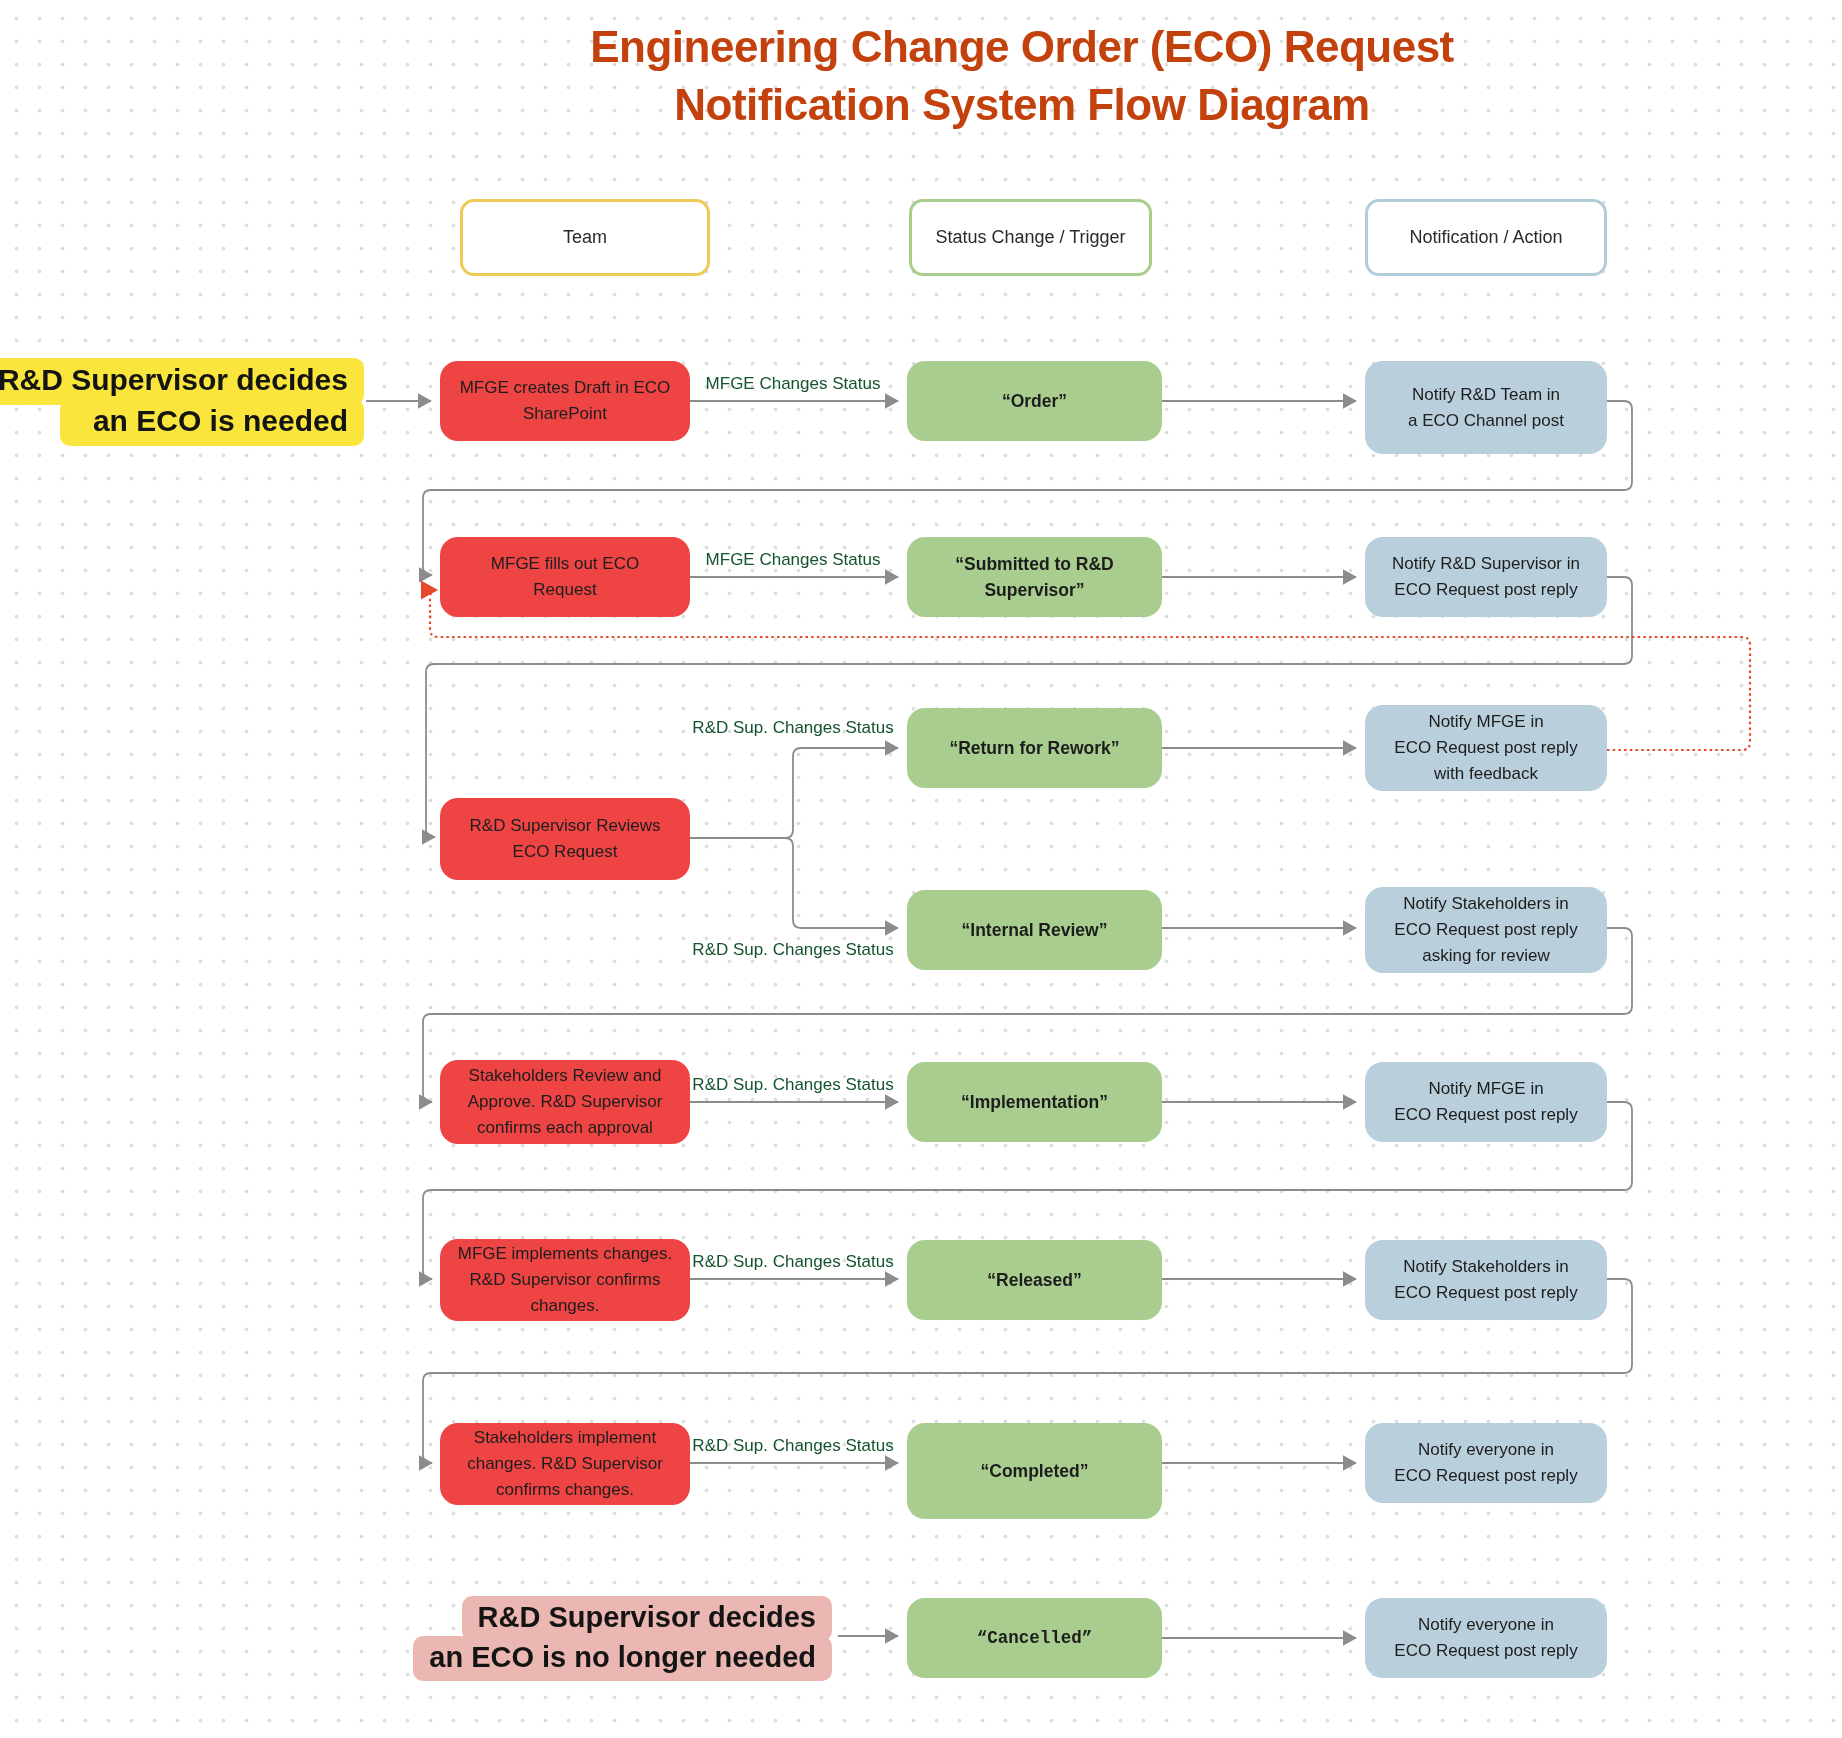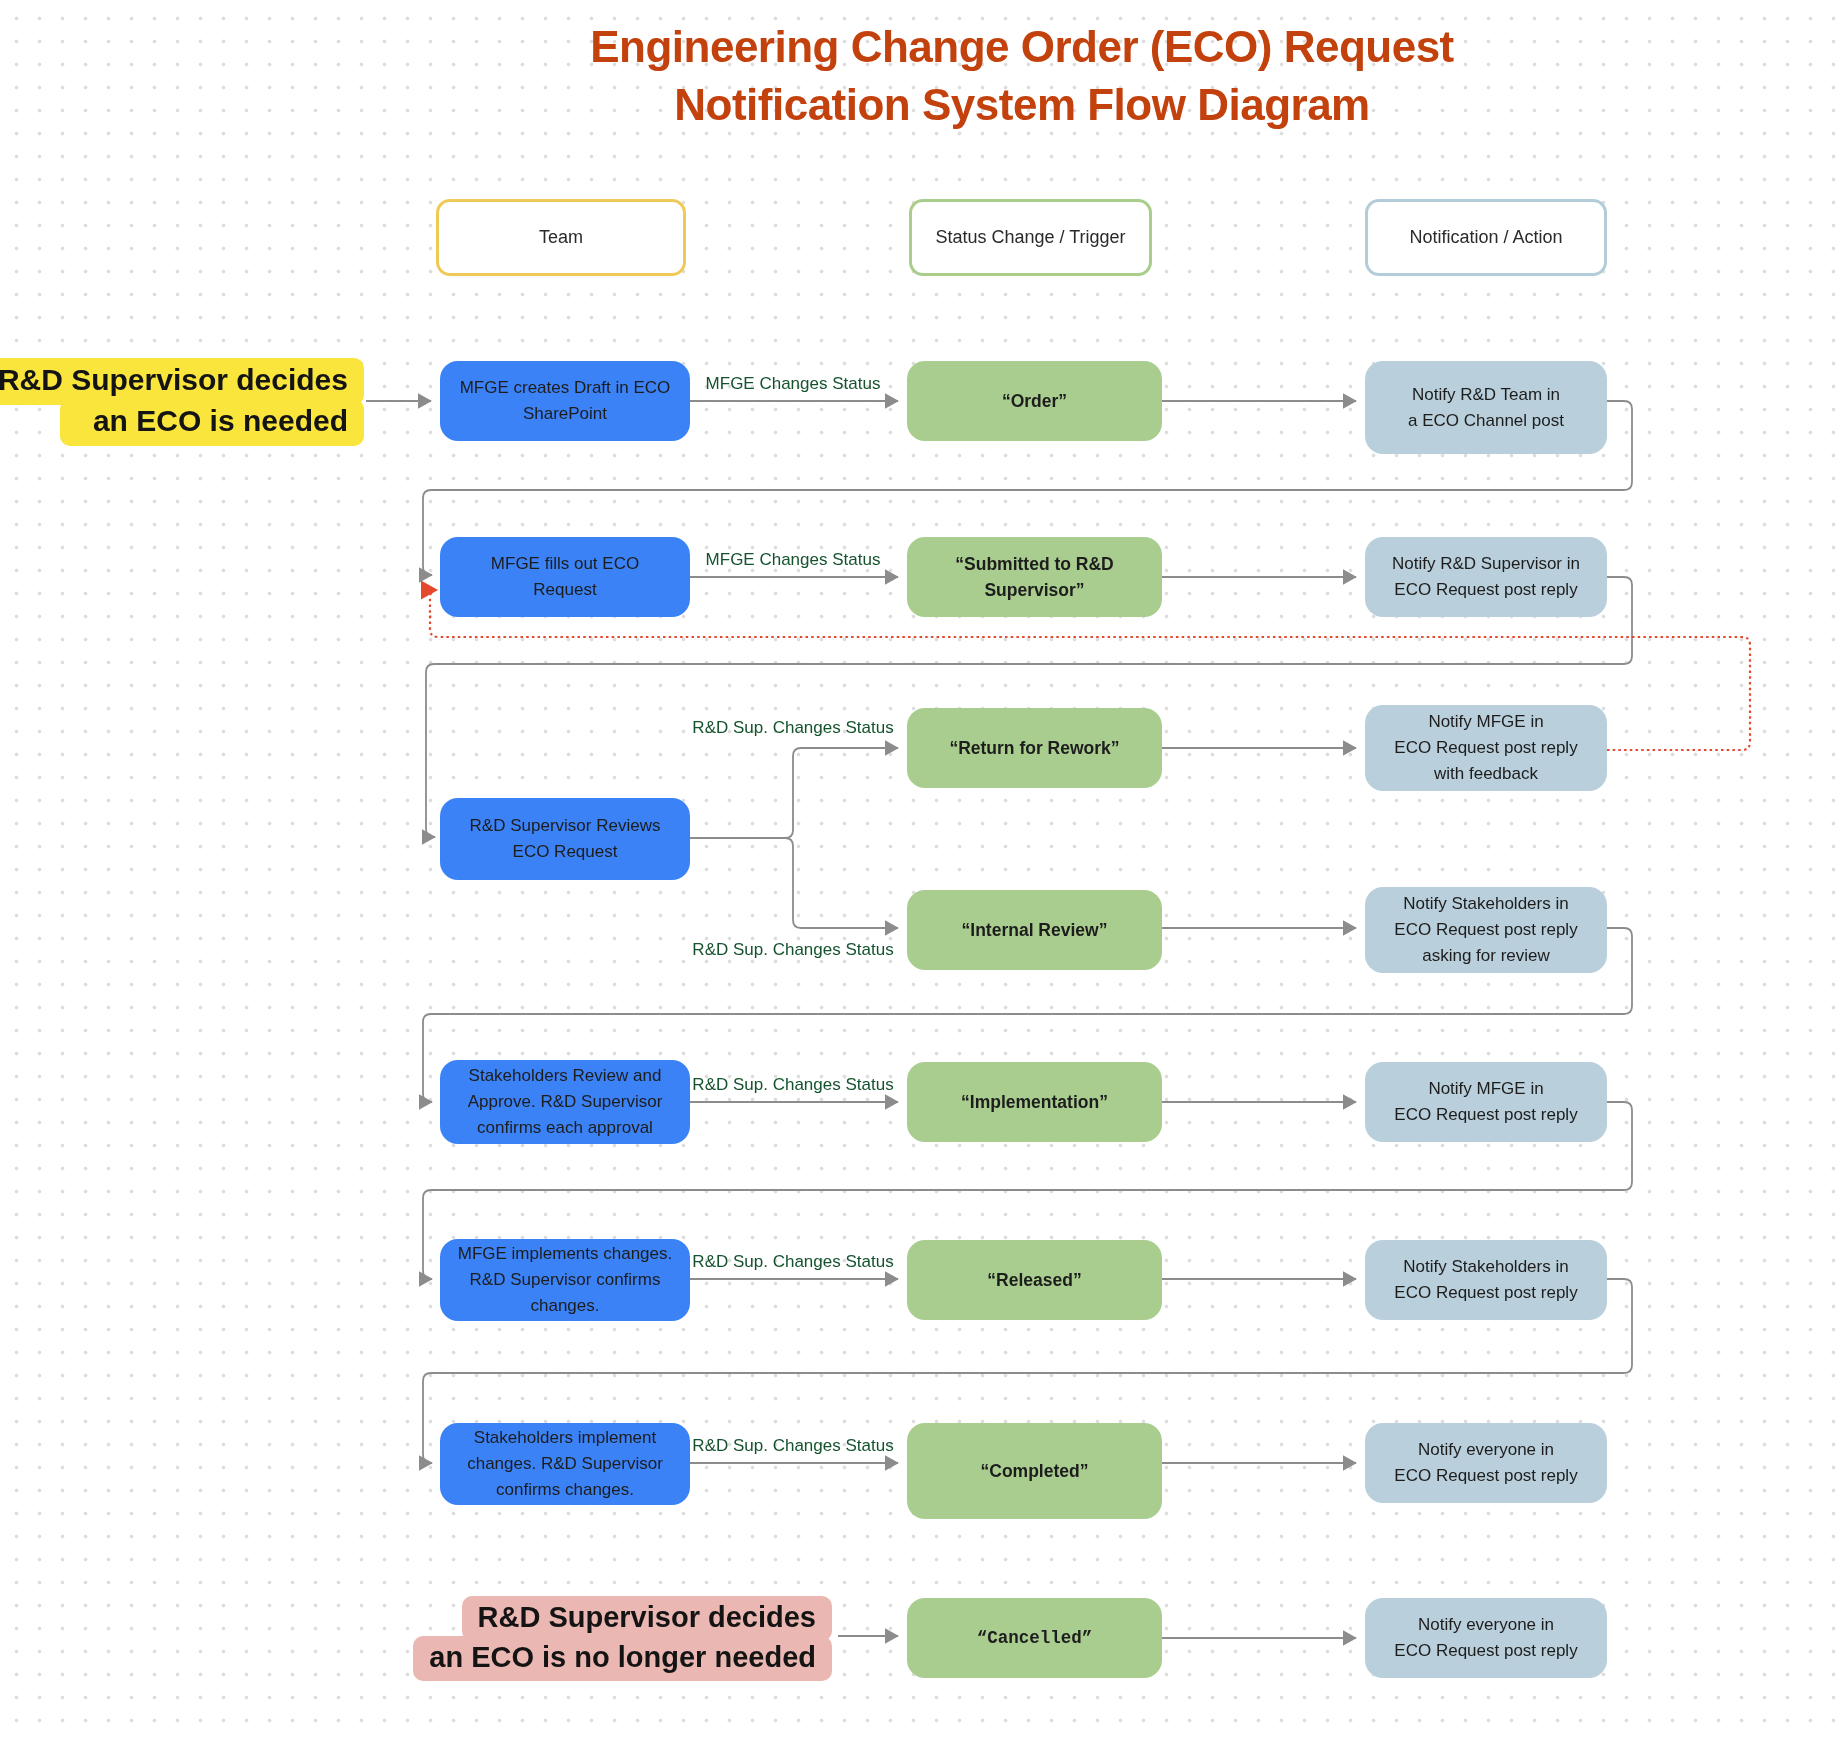--- a/index.html
+++ b/index.html
@@ -16,29 +16,29 @@
   .title{
     position:absolute;left:322px;top:18px;width:1400px;
     text-align:center;font-weight:800;font-size:44px;line-height:58px;
     color:#c2410c;letter-spacing:-0.5px;white-space:pre-line;
   }
   .hdr{
     position:absolute;top:199px;height:77px;background:#ffffff;
     border-radius:14px;display:flex;align-items:center;justify-content:center;
     font-size:18px;color:#2a2a2a;box-sizing:border-box;
   }
-  .hdr.team{left:436px;width:250px;border:3px solid #F0CA56;text-align:right;}
+  .hdr.team{left:460px;width:250px;border:3px solid #F0CA56;text-align:right;}
   .hdr.trigger{left:909px;width:243px;border:3px solid #A9CD8B;}
   .hdr.notif{left:1365px;width:242px;border:3px solid #B3CCD9;}
   .box{
     position:absolute;display:flex;align-items:center;justify-content:center;
     text-align:center;border-radius:18px;font-size:17px;line-height:26px;
     color:#1d1d1d;white-space:pre-line;box-sizing:border-box;padding:2px 8px;
   }
-  .yellow{background:#3b82f6;left:440px;width:250px;}
+  .yellow{background:#ef4444;left:440px;width:250px;}
   .green{background:#A9CD8E;left:907px;width:255px;font-weight:bold;font-size:17.5px;}
   .blue{background:#B9CFDB;left:1365px;width:242px;}
   .lbl{
     position:absolute;width:240px;left:673px;height:28px;line-height:28px;
     text-align:center;font-size:17px;color:#14532d;
   }
   .note{
     position:absolute;display:flex;flex-direction:column;align-items:flex-end;
     font-weight:bold;color:#141414;
   }

